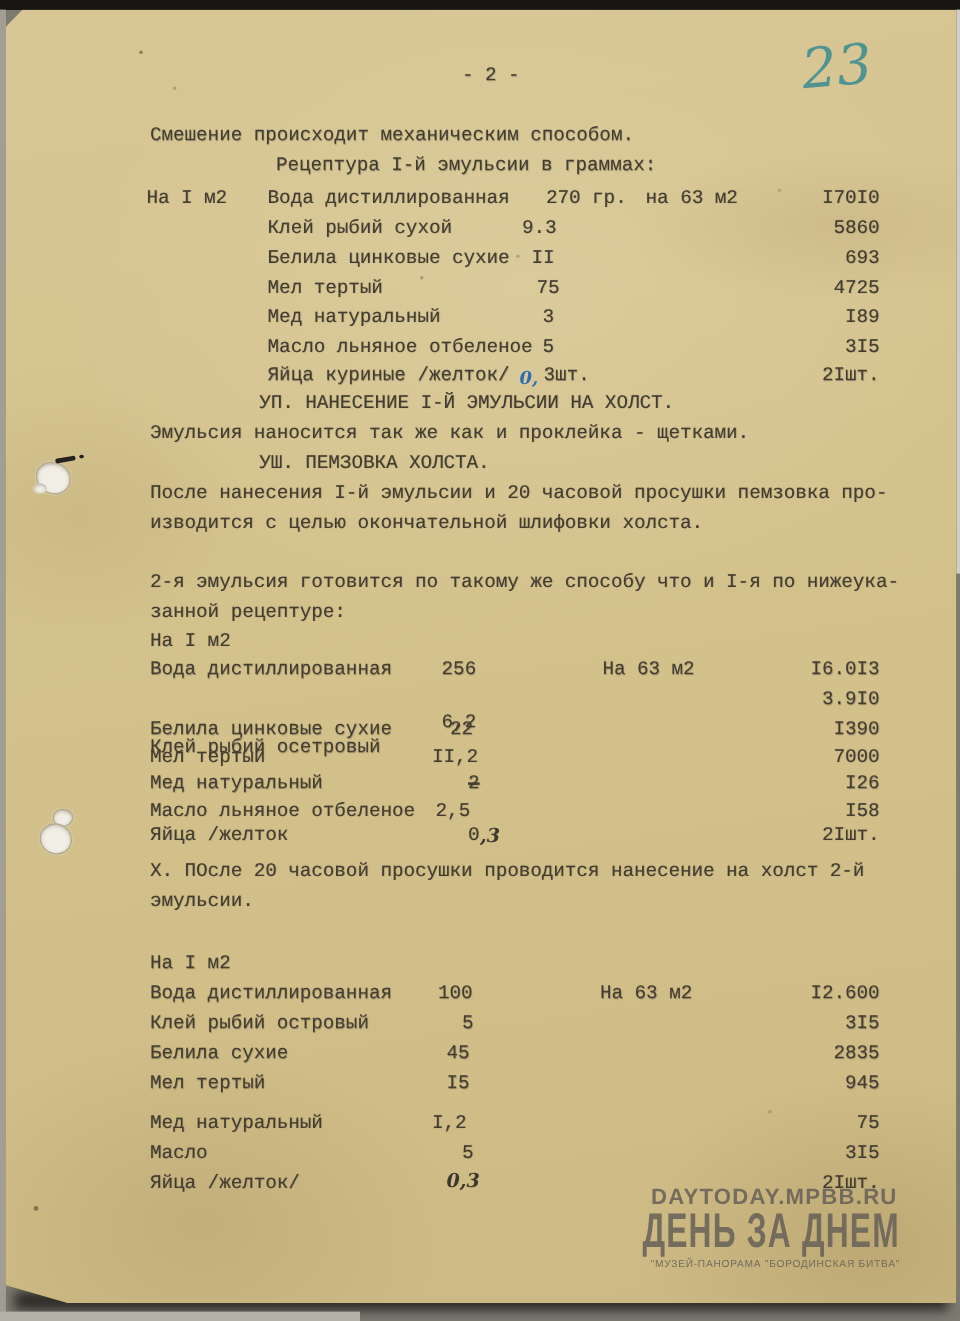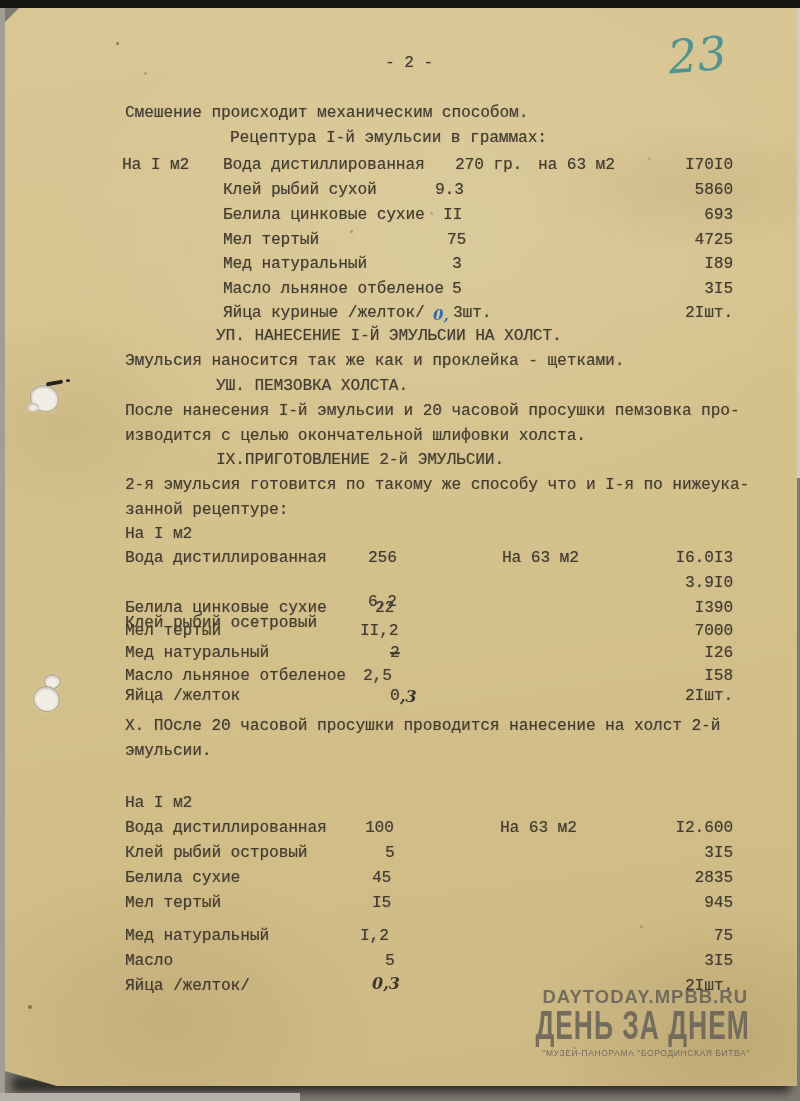--- a/index.html
+++ b/index.html
@@ -112,21 +112,20 @@
     <span class="hand-blue" style="left:433px;top:2px;">0,</span>
     <span style="left:453px;">3шт.</span>
     <span class="total">2Iшт.</span>
   </div>
 
   <div class="t" style="left:216px;top:326px;">УП. НАНЕСЕНИЕ I-Й ЭМУЛЬСИИ НА ХОЛСТ.</div>
   <div class="t" style="left:125px;top:351px;">Эмульсия наносится так же как и проклейка - щетками.</div>
   <div class="t" style="left:216px;top:376px;">УШ. ПЕМЗОВКА ХОЛСТА.</div>
   <div class="t" style="left:125px;top:401px;">После нанесения I-й эмульсии и 20 часовой просушки пемзовка про-</div>
   <div class="t" style="left:125px;top:426px;">изводится с целью окончательной шлифовки холста.</div>
-  <div class="t" style="left:216px;top:450px;">IX.ПРИГОТОВЛЕНИЕ 2-й ЭМУЛЬСИИ.</div>
   <div class="t" style="left:125px;top:475px;">2-я эмульсия готовится по такому же способу что и I-я по нижеука-</div>
   <div class="t" style="left:125px;top:500px;">занной рецептуре:</div>
   <div class="t" style="left:125px;top:524px;">На I м2</div>
 
   <div class="row" style="top:548px;">
     <span style="left:125px;">Вода дистиллированная</span>
     <span style="left:368px;">256</span>
     <span style="left:502px;">На 63 м2</span>
     <span class="total">I6.0I3</span>
   </div>

